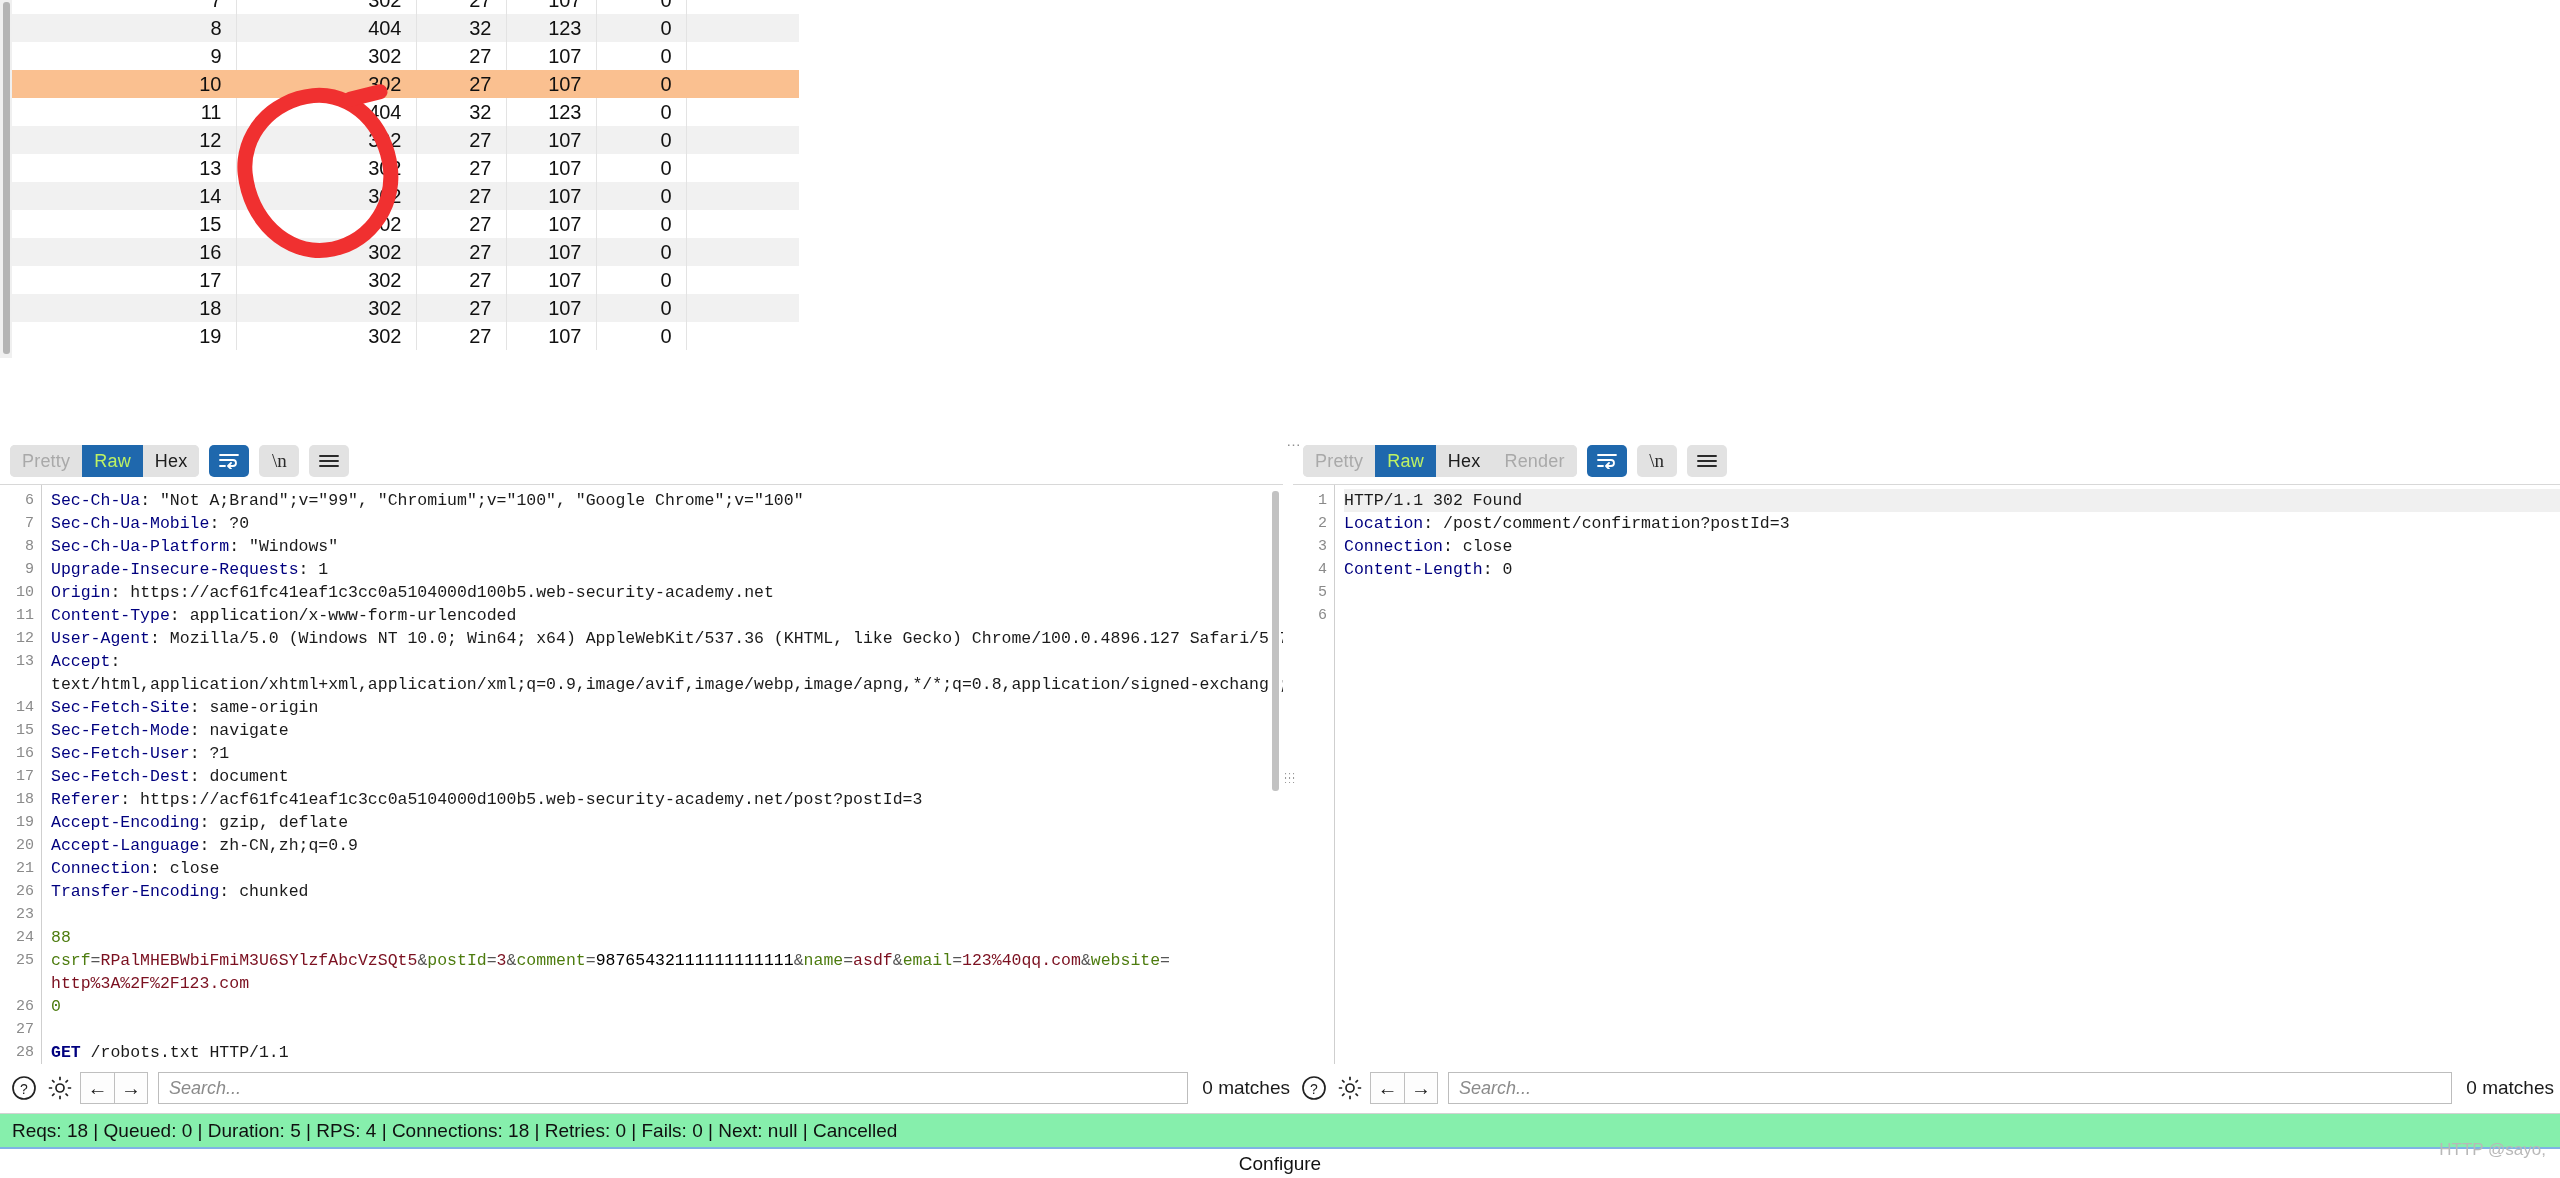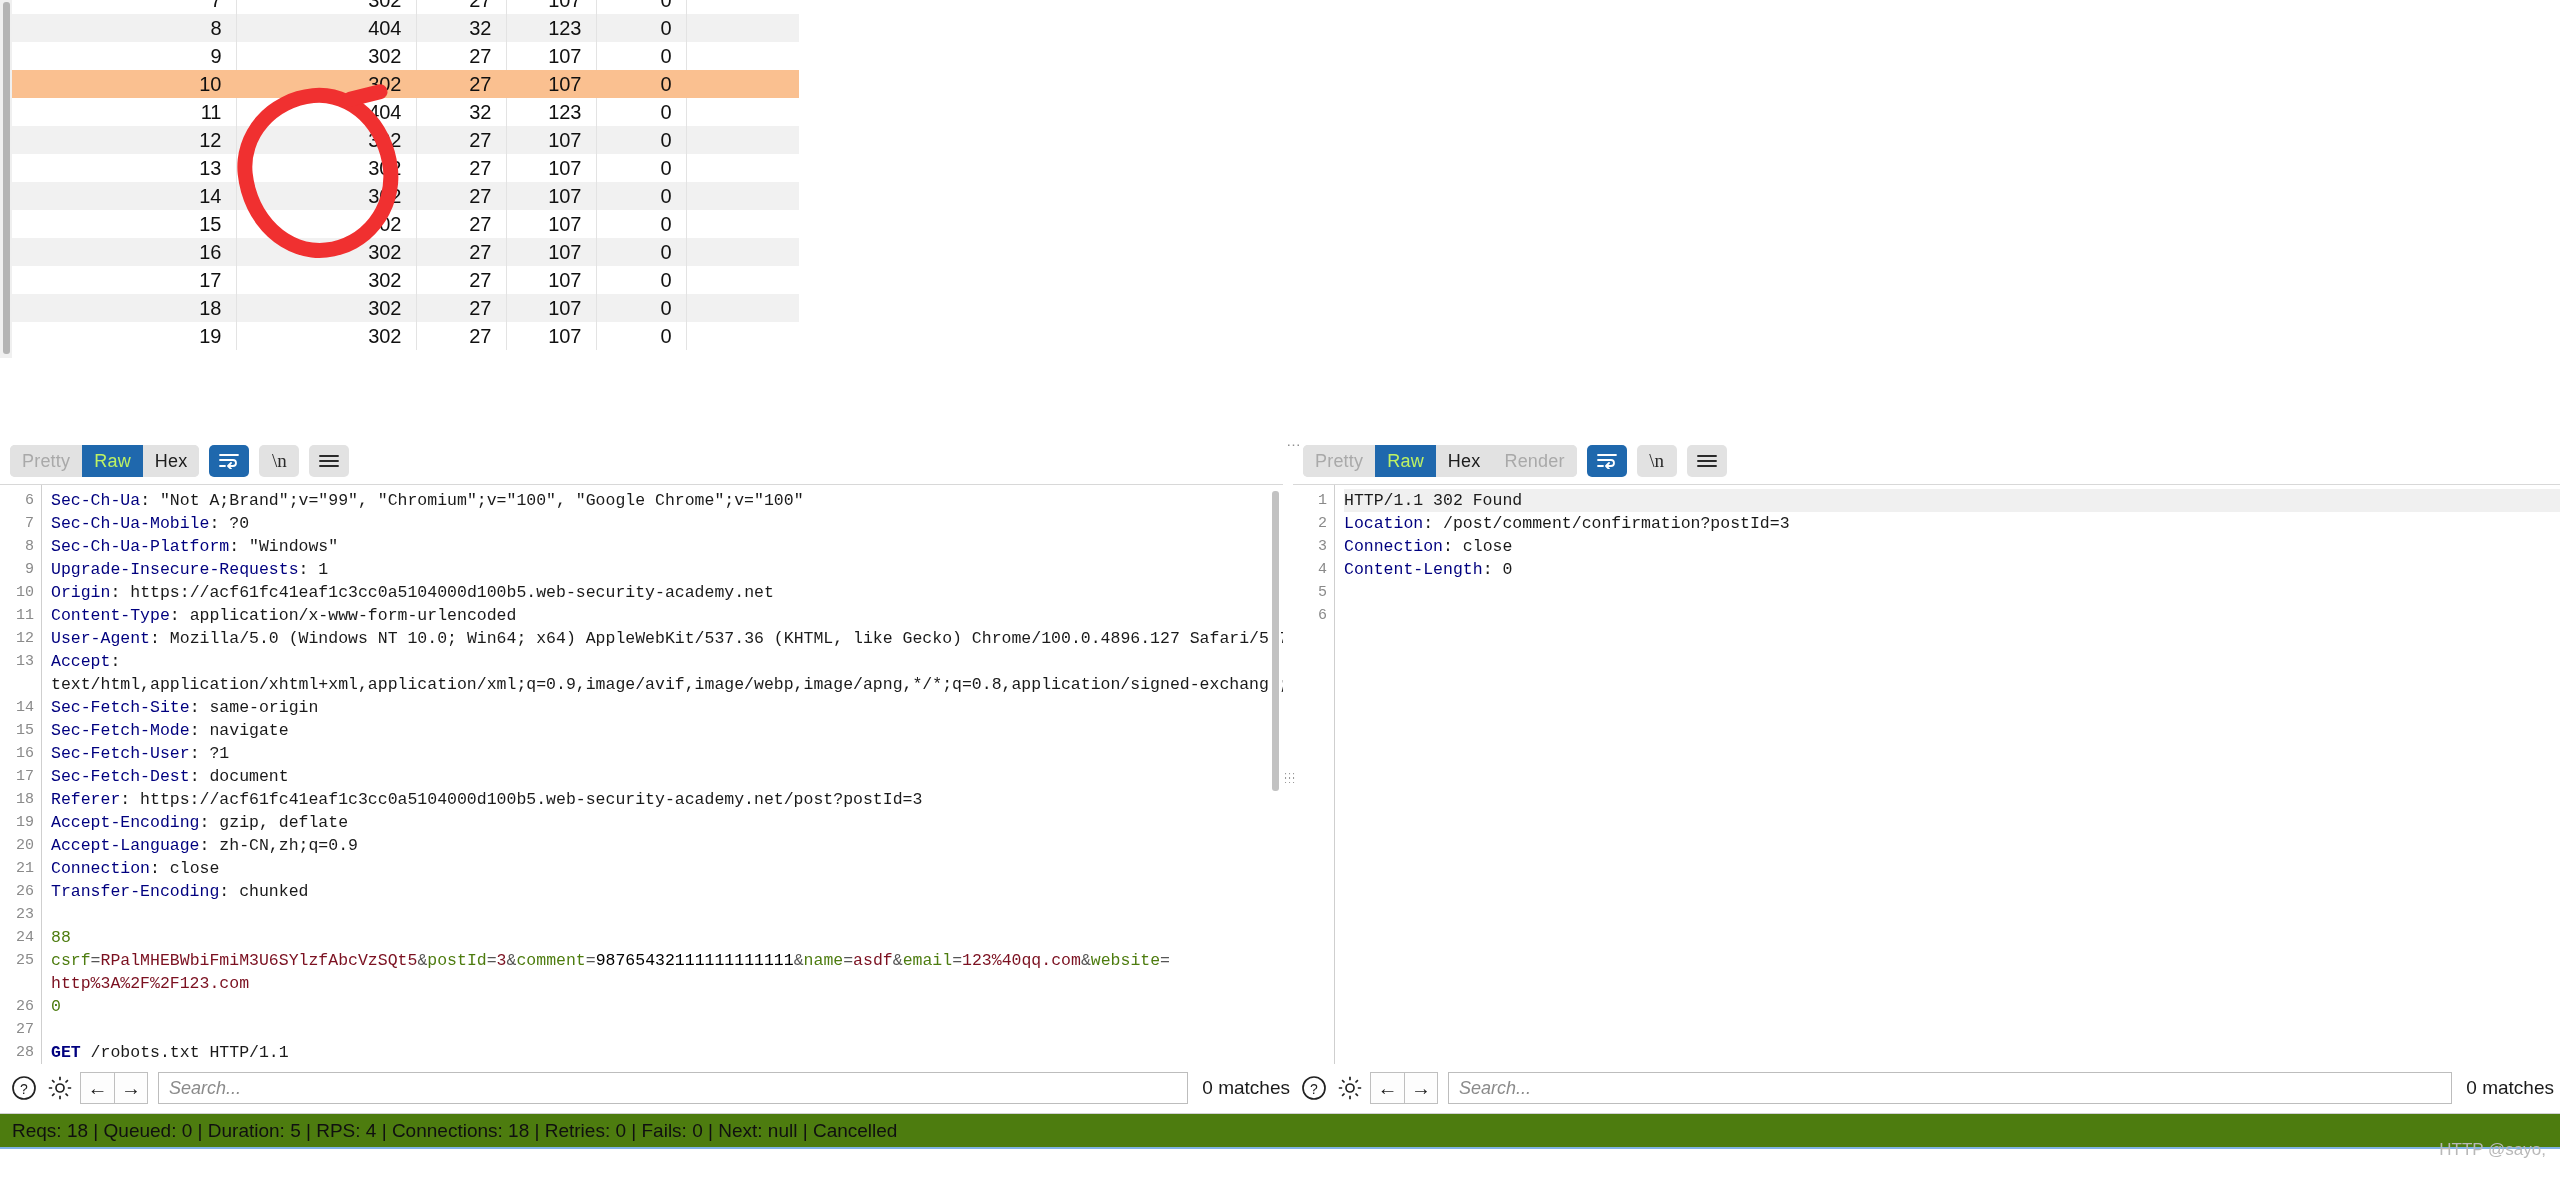--- a/index.html
+++ b/index.html
@@ -300,21 +300,21 @@
     color: #1a1a1a;
     white-space: nowrap;
   }
 
   
   .statusbar {
     position: absolute;
     left: 0; top: 1113px;
     width: 2560px;
     height: 36px;
-    background: #4d7c0f;
+    background: #86efac;
     border-top: 1px solid #d2d2d2;
     border-bottom: 2px solid #7fb2e5;
     display: flex;
     align-items: center;
     padding-left: 12px;
     font-size: 19px;
     color: #101010;
     white-space: nowrap;
   }
 
@@ -622,15 +622,18 @@
     <span class="nav-btn first">←</span>
     <span class="nav-btn">→</span>
     <input class="search-input" type="text" placeholder="Search..." value="" style="">
     <span class="matches">0 matches</span>
   </div>
 
   <div class="statusbar">
     <span>Reqs: 18 | Queued: 0 | Duration: 5 | RPS: 4 | Connections: 18 | Retries: 0 | Fails: 0 | Next: null | Cancelled</span>
   </div>
 
+  <div class="footer">
+    <span class="configure">Configure</span>
+  </div>
   <div class="watermark">HTTP @sayo,</div>
 
 </div>
 
 </body></html>

